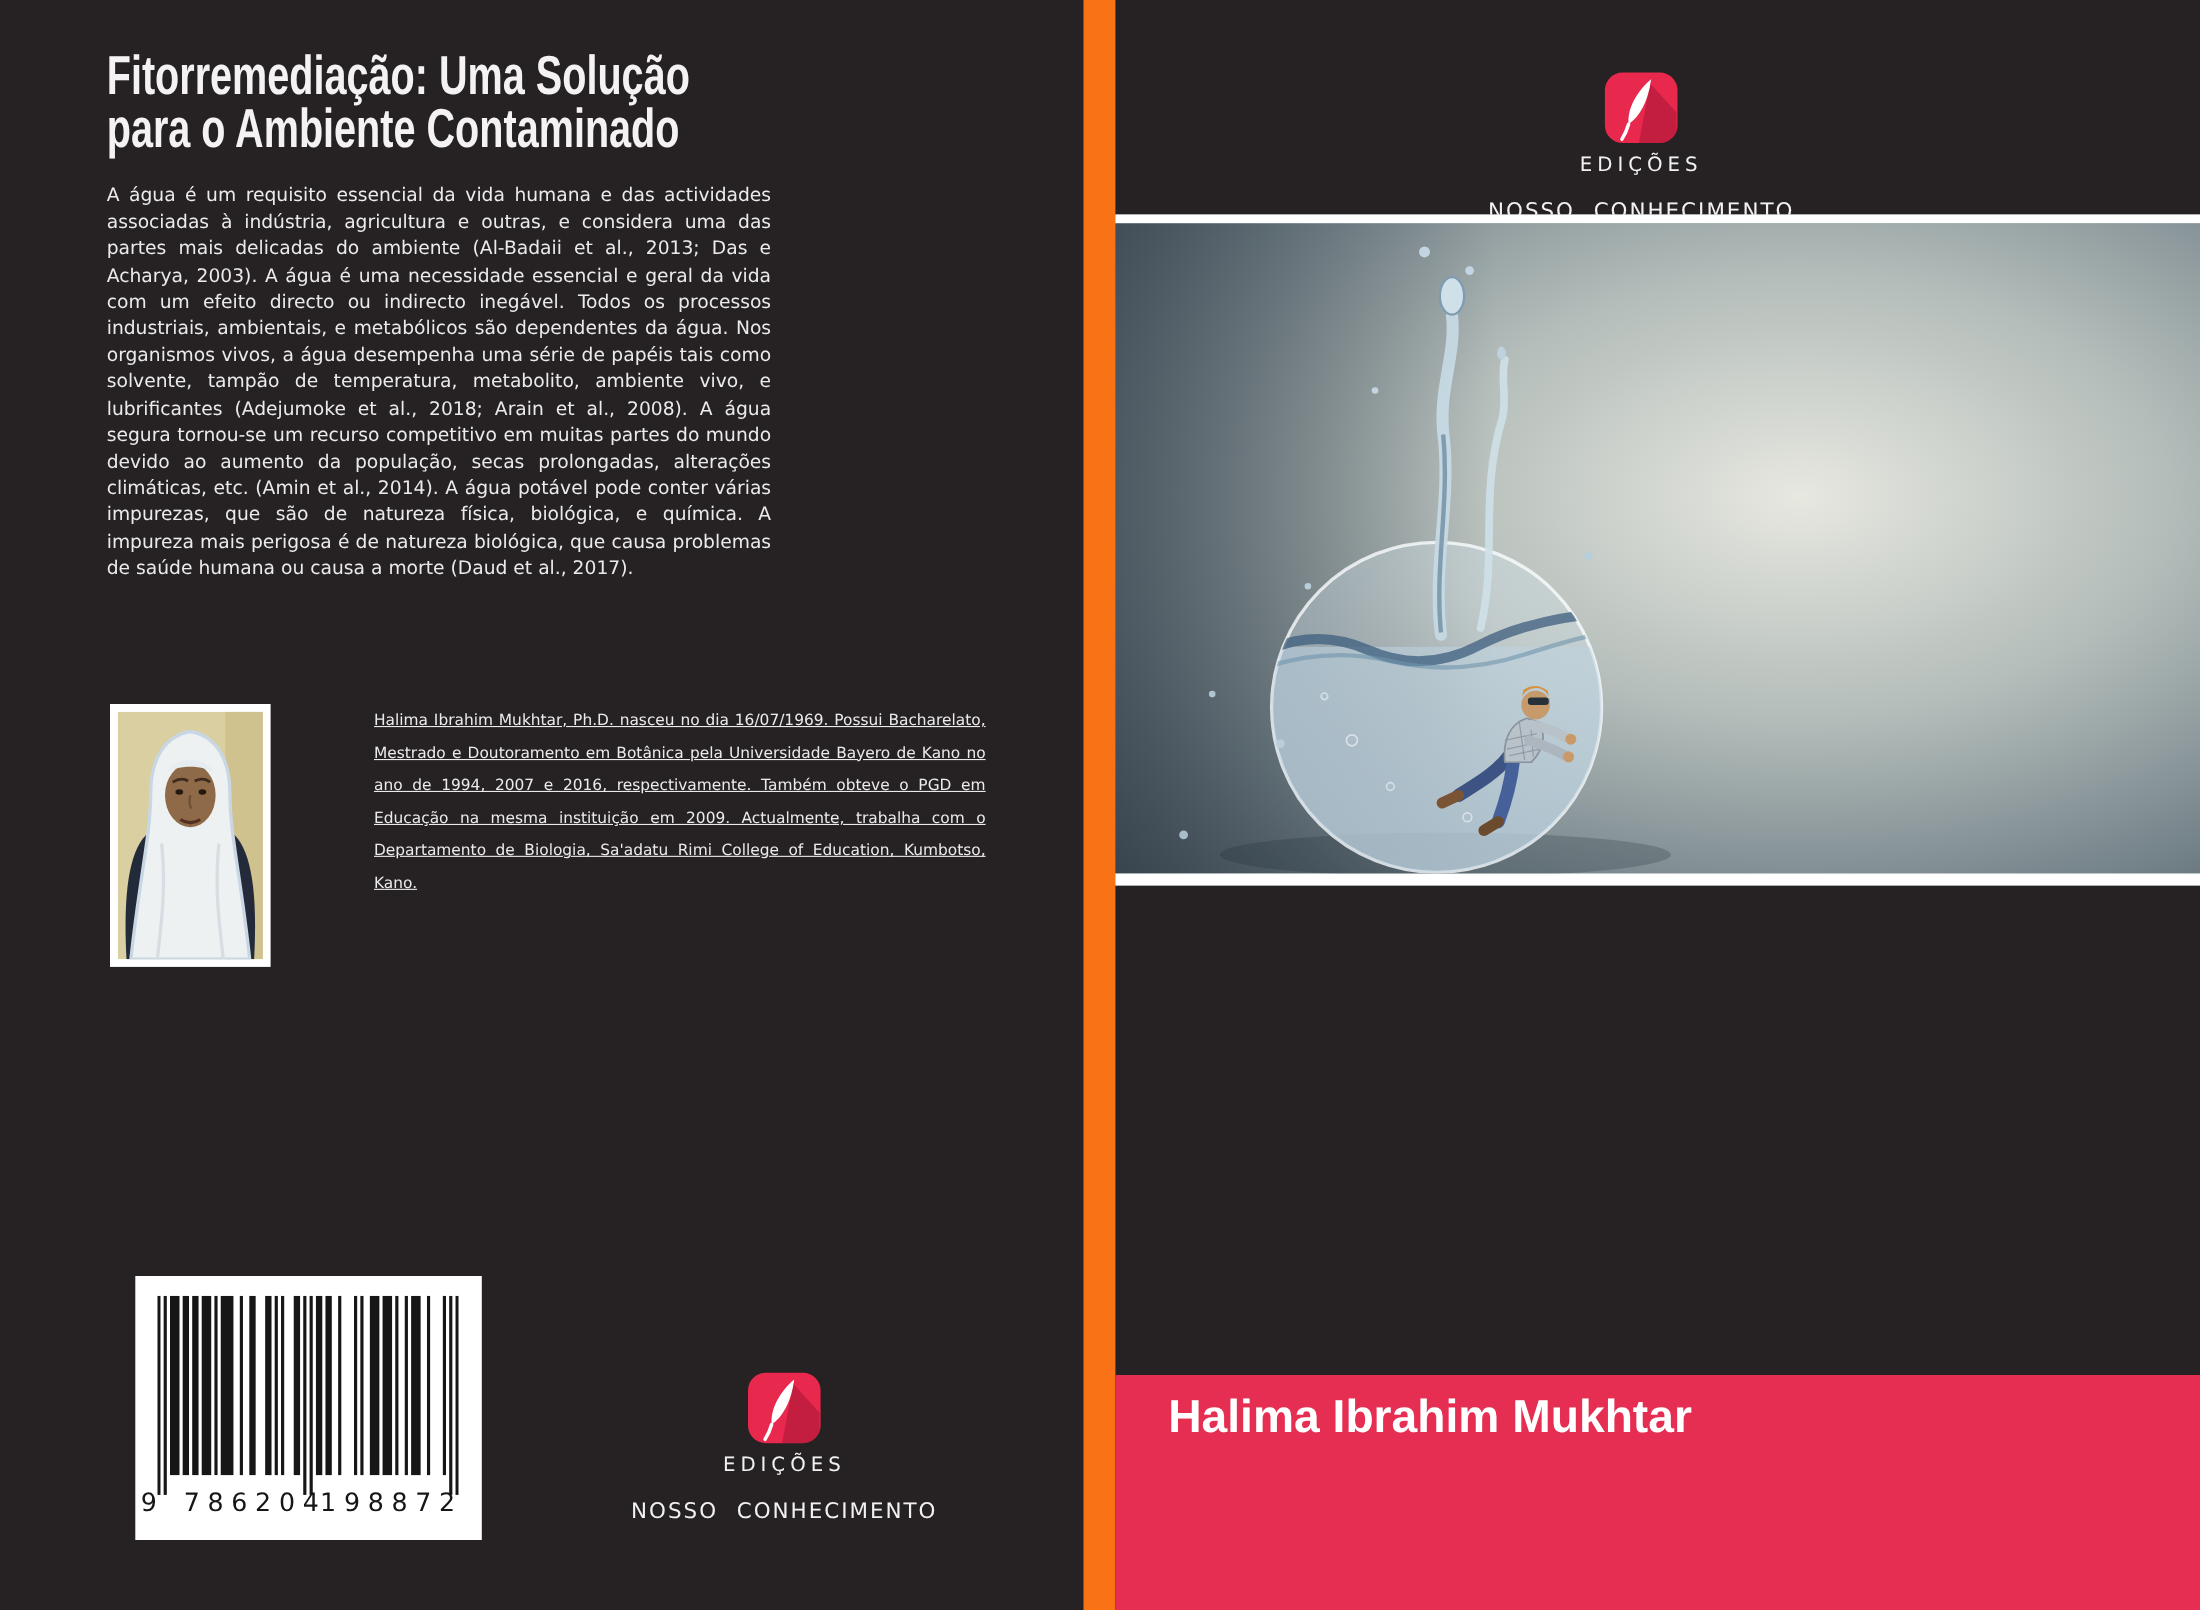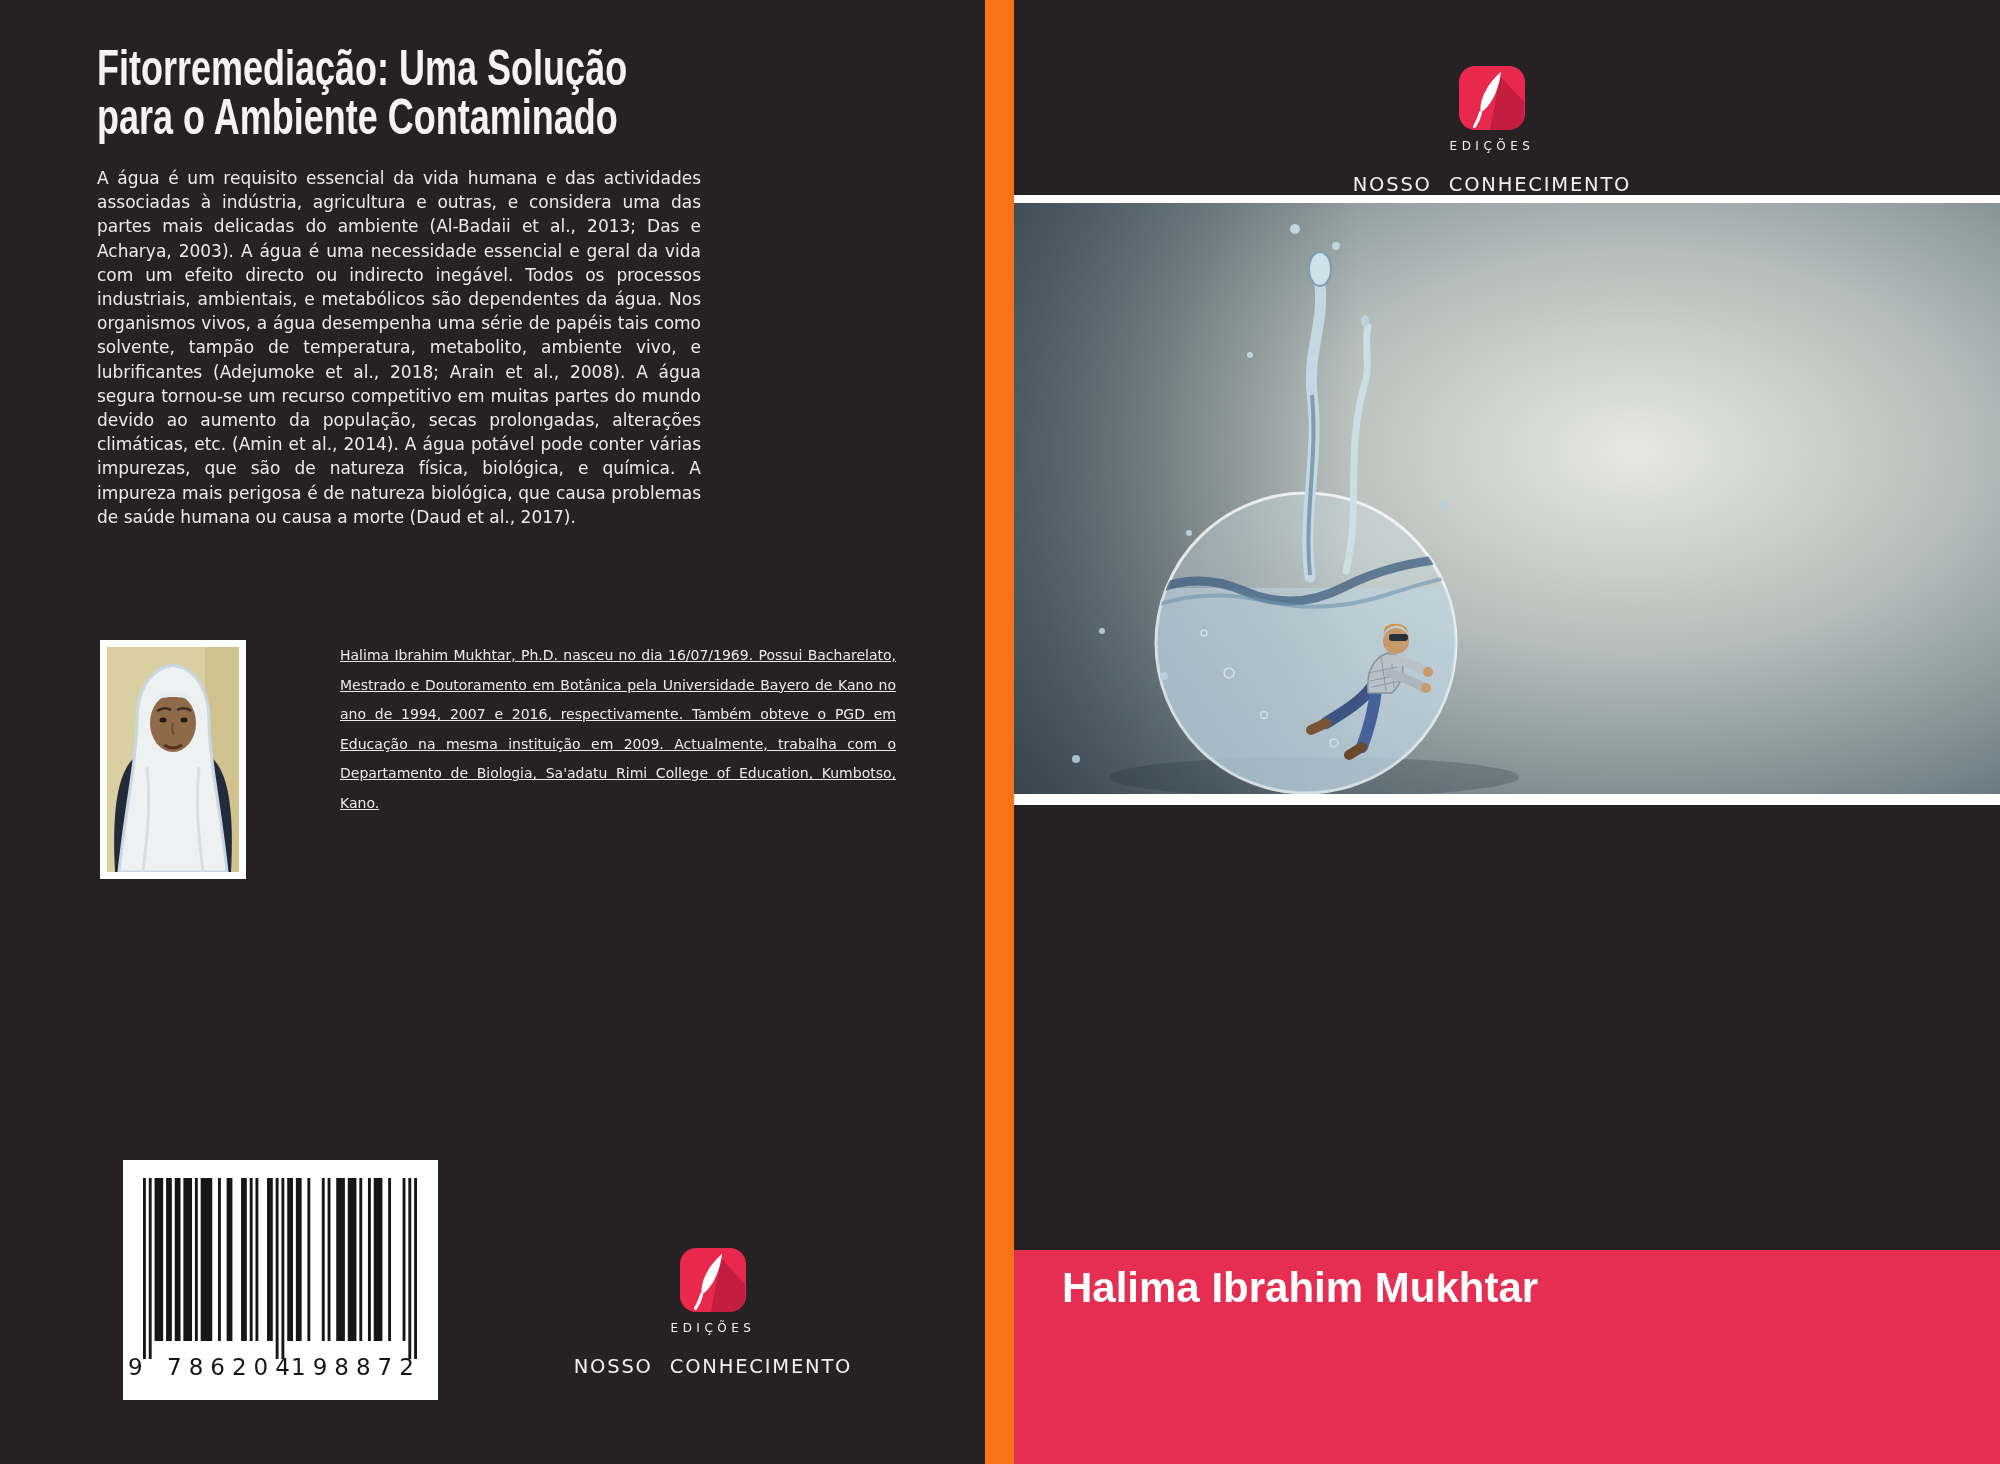--- a/index.html
+++ b/index.html
@@ -42,21 +42,21 @@
   .bc-left{left:44px;width:126px;text-align:center;letter-spacing:7px;}
   .bc-right{left:168px;width:126px;text-align:center;letter-spacing:7px;}
 
   
   .pub-block{text-align:center;color:#f2f1f1;}
   .pub-icon{
     width:66px;height:64px;margin:0 auto;border-radius:16px;
     background:#e8284d;overflow:hidden;position:relative;
   }
   .pub-icon svg{display:block;width:100%;height:100%;}
-  .pub-line1{margin-top:9px;font-size:12px;letter-spacing:4.5px;}
+  .pub-line1{margin-top:9px;font-size:18px;letter-spacing:4.5px;}
   .pub-line2{margin-top:20px;font-size:19.5px;letter-spacing:1.8px;word-spacing:9px;}
   .pub-back{position:absolute;left:563px;top:1248px;width:300px;}
   .pub-front{position:absolute;left:0;top:66px;width:956px;}
 
   
   .front-photo{
     position:absolute;left:0;top:195px;width:986px;height:610px;
     border-top:8px solid #fff;border-bottom:11px solid #fff;box-sizing:border-box;
     background:#8b979c;
   }

